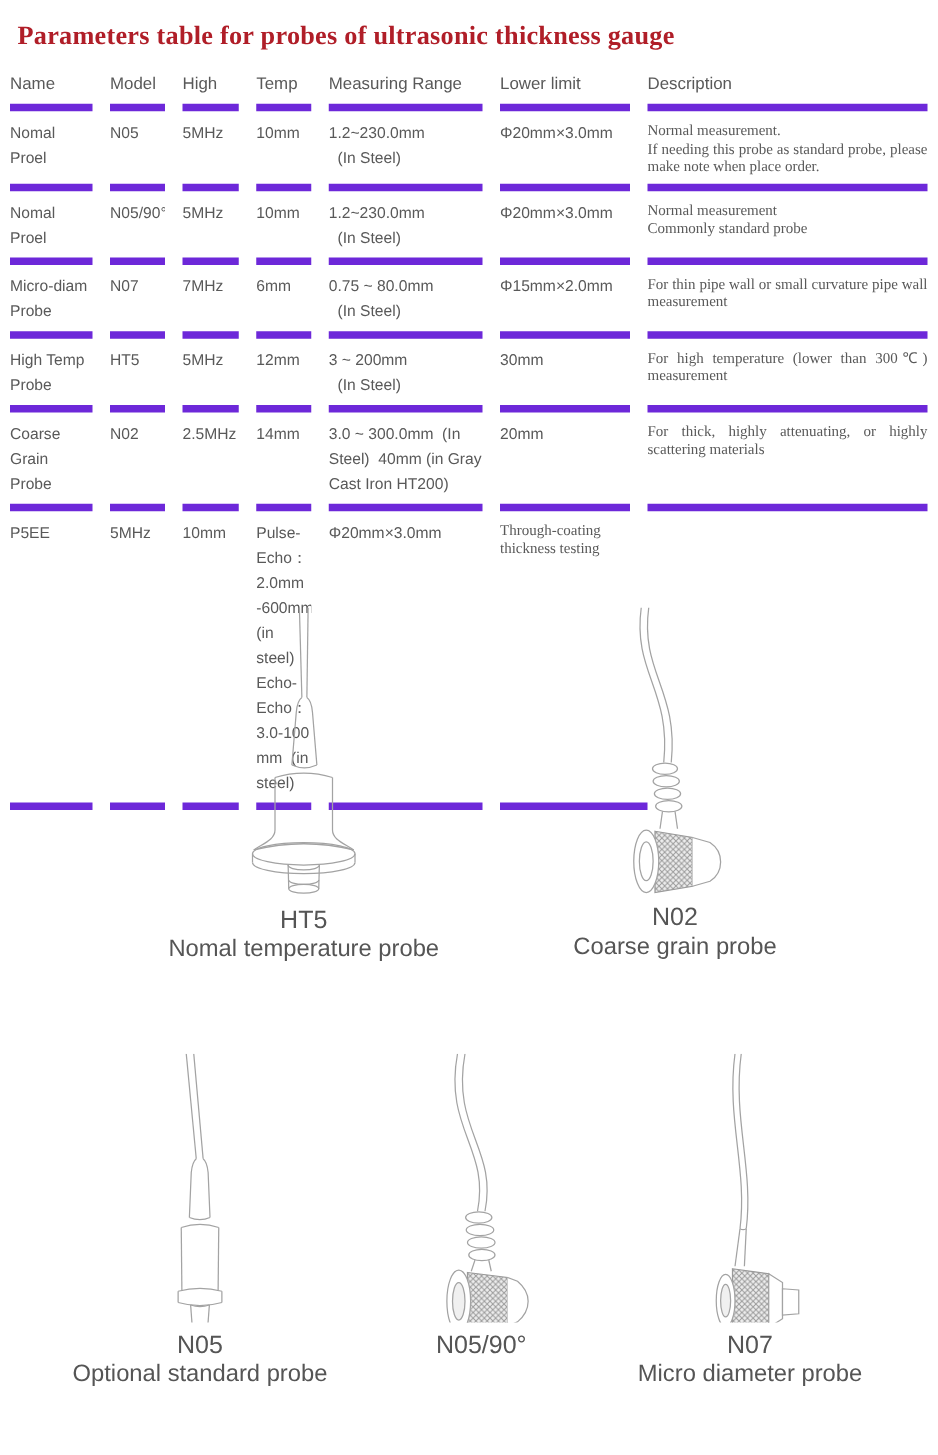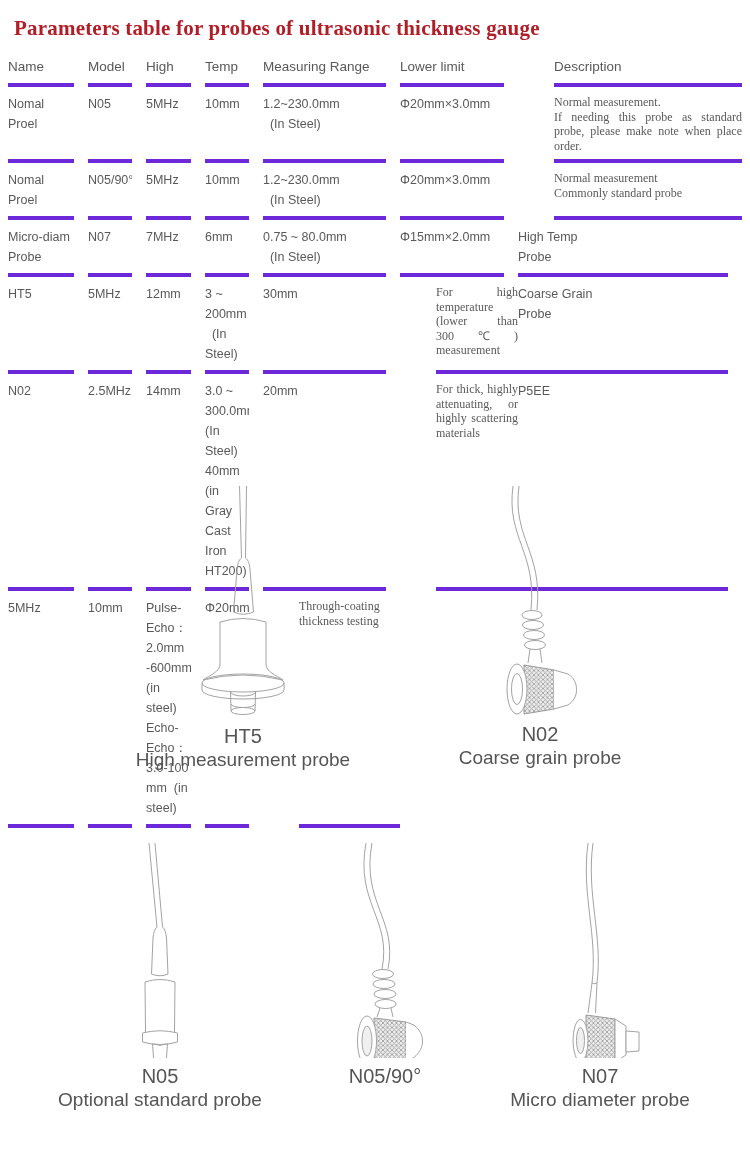--- a/index.html
+++ b/index.html
@@ -12,25 +12,25 @@
     font-family:"Liberation Serif", serif;
     font-size:21px;font-weight:bold;color:#b01e28;letter-spacing:0.2px;
   }
   .params-table{
     position:absolute;left:8px;top:56px;width:734px;
     display:grid;
     grid-template-columns:80px 58px 59px 58px 137px 118px 224px;
   }
   .cell{
     color:#595959;font-size:12.5px;line-height:20px;
-    border-bottom:4px solid #6d28d9;
+    border-bottom:6px solid #6d28d9;
     padding:7px 0 6px 0;margin-right:14px;
     white-space:pre-wrap;overflow:hidden;
   }
-  .cell.last{margin-right:0;margin-left:36px;}
+  .cell.last{margin-right:0;}
   .hcell{
     font-size:13.5px;color:#595959;line-height:18px;
     padding:2px 0 7px 0;white-space:nowrap;
   }
   .desc{
     font-size:12px;line-height:14.5px;text-align:justify;
     padding-top:8px;padding-bottom:6px;font-family:Liberation Serif, serif;
   }
   .figures{position:absolute;left:0;top:0;width:750px;height:1164px;pointer-events:none;}
   .figure{position:absolute;text-align:center;color:#555555;}
@@ -79,20 +79,21 @@
 Commonly standard probe</div>
 
   <div class="cell">Micro-diam
 Probe</div>
   <div class="cell">N07</div>
   <div class="cell">7MHz</div>
   <div class="cell">6mm</div>
   <div class="cell">0.75 ~ 80.0mm
   (In Steel)</div>
   <div class="cell">Φ15mm×2.0mm</div>
+  <div class="cell desc last">For thin pipe wall or small curvature pipe wall measurement</div>
 
   <div class="cell">High Temp
 Probe</div>
   <div class="cell">HT5</div>
   <div class="cell">5MHz</div>
   <div class="cell">12mm</div>
   <div class="cell">3 ~ 200mm
   (In Steel)</div>
   <div class="cell">30mm</div>
   <div class="cell desc last">For high temperature (lower than 300℃) measurement</div>
@@ -138,21 +139,21 @@
           <path d="M101,197 L101,204"></path>
         <path d="M19,204 A41,9 0 0 0 101,204"></path>
         <path d="M47.5,206 L48,225"></path>
           <path d="M72.5,206 L72,225"></path>
         <path d="M47.5,206 A12.5,4 0 0 0 72.5,206"></path>
         <path d="M48,218 A12,3.5 0 0 0 72,218"></path>
         <ellipse cx="60" cy="225" rx="12" ry="3.5"></ellipse>
       </g>
     </svg>
     <div class="fig-model">HT5</div>
-    <div class="fig-caption">High measurement probe</div>
+    <div class="fig-caption">Nomal temperature probe</div>
   </div>
 
   <div class="figure f-n02">
     <svg width="120" height="230" viewBox="0 0 120 230">
       <defs>
         <pattern id="kn02" width="4.5" height="4.5" patternUnits="userSpaceOnUse">
           <rect width="4.5" height="4.5" fill="#ededed"></rect>
           <path d="M0,0 L4.5,4.5 M4.5,0 L0,4.5" stroke="#9b9b9b" stroke-width="0.8"></path>
         </pattern>
       </defs>

